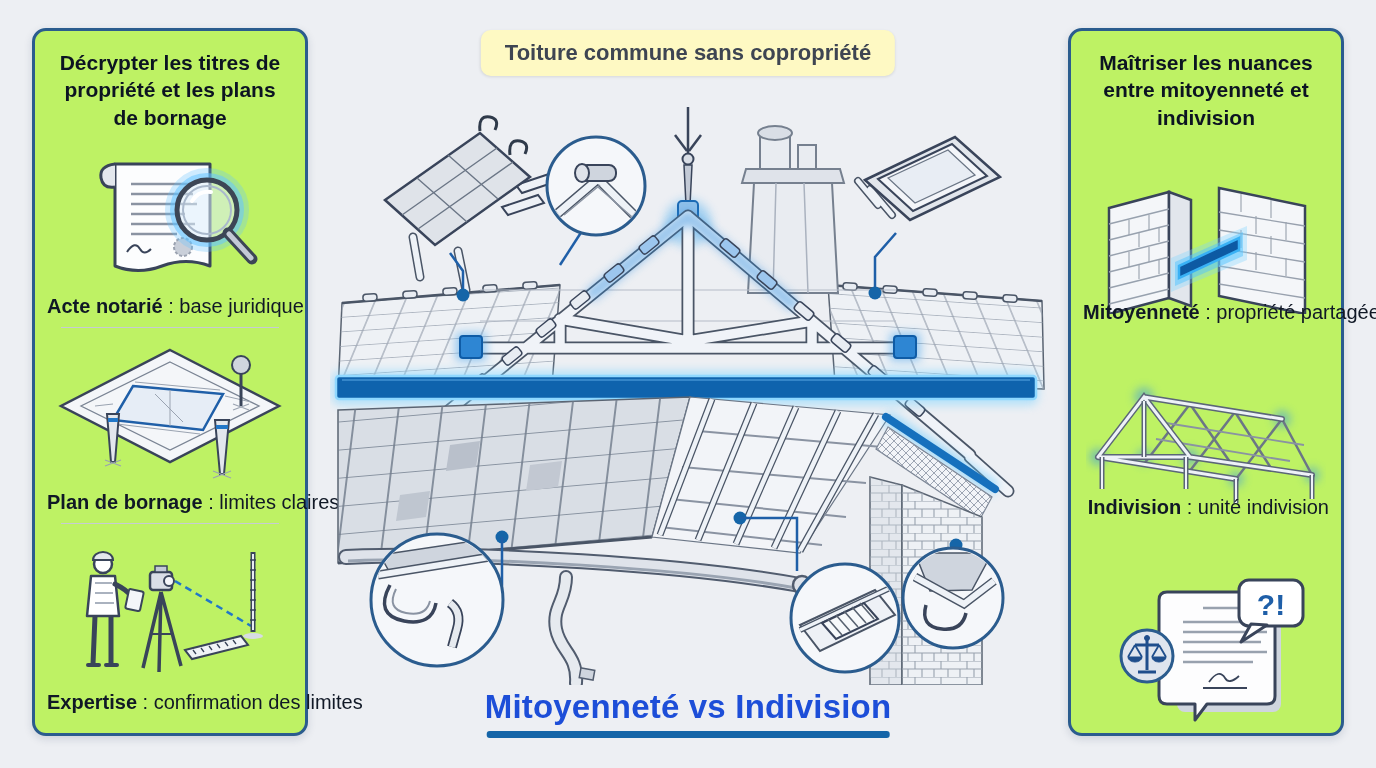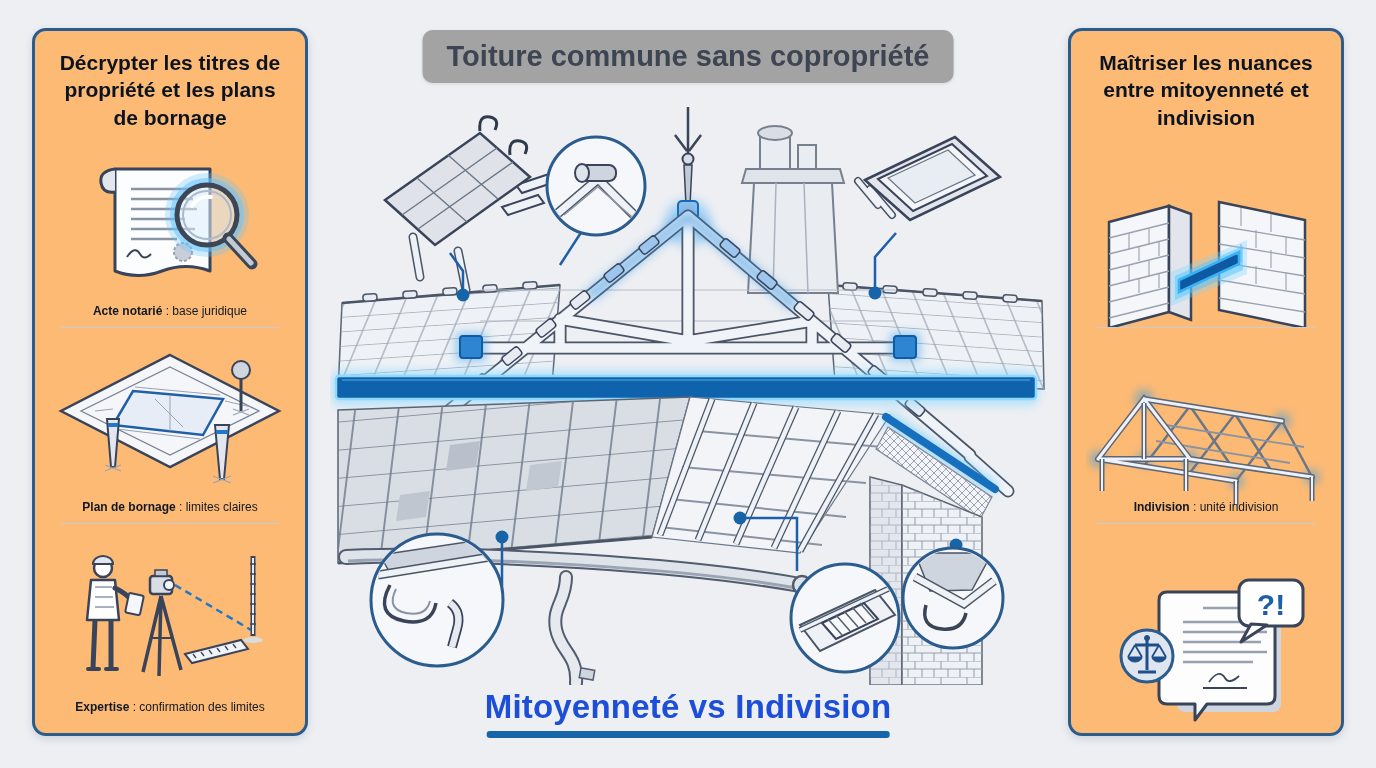--- a/index.html
+++ b/index.html
@@ -1,31 +1,31 @@
 <!DOCTYPE html>
 <html><head>
 <meta charset="utf-8">
 <style>
   html,body{margin:0;padding:0;background:#e7eaef;}
   .stage{position:relative;width:1376px;height:768px;background:#edeff3;overflow:hidden;
          font-family:"Liberation Sans",sans-serif;color:#101826;}
-  .panel{position:absolute;top:28px;width:276px;height:708px;background:#fdba74;
+  .panel{position:absolute;top:28px;width:276px;height:708px;background:#bef264;
          border:3px solid #2b5c8e;border-radius:14px;box-sizing:border-box;
          box-shadow:0 3px 8px rgba(25,45,80,.15);display:flex;flex-direction:column;
          padding:16px 10px 10px;}
   .panel-left{left:32px;}
   .panel-right{left:1068px;gap:44px;}
   .ptitle{font-weight:bold;font-size:21px;line-height:1.3;text-align:center;color:#0c1422;margin:2px 10px 6px;}
   .item{display:flex;flex-direction:column;flex:1;min-height:0;}
   .icon-box{flex:1;display:flex;align-items:center;justify-content:center;min-height:118px;}
-  .cap{text-align:center;font-size:12px;color:#101826;padding:2px 2px 9px;white-space:nowrap;}
+  .cap{text-align:right;font-size:20px;color:#101826;padding:2px 2px 9px;white-space:nowrap;}
   .cap b{font-weight:bold;}
   .sep{height:1px;background:#c6cbd4;margin:0 16px 4px;}
   .banner{position:absolute;top:30px;left:50%;transform:translateX(-50%);
-          background:#a3a3a3;color:#3e4552;font-weight:bold;font-size:29px;
+          background:#fef9c3;color:#3e4552;font-weight:bold;font-size:22px;
           padding:10px 24px;border-radius:10px;white-space:nowrap;box-shadow:0 1px 3px rgba(0,0,0,.10);}
   .footer{position:absolute;left:50%;top:688px;transform:translateX(-50%);text-align:center;}
   .ftitle{font-size:33px;font-weight:bold;color:#1d4ed8;white-space:nowrap;letter-spacing:.2px;}
   .funder{height:7px;background:#1565a8;border-radius:3px;margin:5px 2px 0;}
   .center-svg{position:absolute;left:330px;top:85px;}
 </style>
 </head>
 <body>
 
 <div class="stage">
@@ -125,20 +125,23 @@
           <polygon points="78,26 100,34 100,140 78,132" fill="#e2e6ec" stroke="#39445a" stroke-width="2.5"></polygon>
           <path d="M18,58 L78,43 M18,74 L78,59 M18,90 L78,75 M18,106 L78,91 M18,122 L78,107 M18,138 L78,123" stroke="#98a1ae" stroke-width="1.3"></path>
           <path d="M38,54 v15 M58,49 v15 M48,66 v15 M68,61 v15 M38,86 v15 M58,81 v15 M48,98 v15 M68,93 v15" stroke="#98a1ae" stroke-width="1.1"></path>
           <polygon points="128,22 214,40 214,148 128,130" fill="#f4f6f9" stroke="#39445a" stroke-width="2.5"></polygon>
           <path d="M128,46 L214,60 M128,64 L214,78 M128,82 L214,96 M128,100 L214,114 M128,118 L214,132" stroke="#98a1ae" stroke-width="1.3"></path>
           <path d="M150,28 v18 M180,34 v18 M165,50 v18 M195,56 v18 M150,64 v18 M180,70 v18 M165,86 v18 M195,92 v18" stroke="#98a1ae" stroke-width="1.1"></path>
           <polygon points="80,92 156,60 156,94 80,126" fill="#7fd4ff" opacity="0.35"></polygon>
           <polygon points="84,96 152,66 152,90 84,120" fill="#54c3ff" opacity="0.5"></polygon>
           <polygon points="88,100 148,72 148,84 88,112" fill="#0d5aa3" stroke="#39b1f5" stroke-width="2.5"></polygon>
         </svg>
+      </div>
+      <div class="cap">
+        <b>Mitoyenneté</b><span> : propriété partagée</span>
       </div>
       <div class="sep"></div>
     </div>
 
     <div class="item">
       <div class="icon-box">
         <svg width="240" height="148" viewBox="0 0 240 148">
           <defs>
               <filter id="tb" x="-80%" y="-80%" width="260%" height="260%">
                 <feGaussianBlur stdDeviation="4"></feGaussianBlur>

